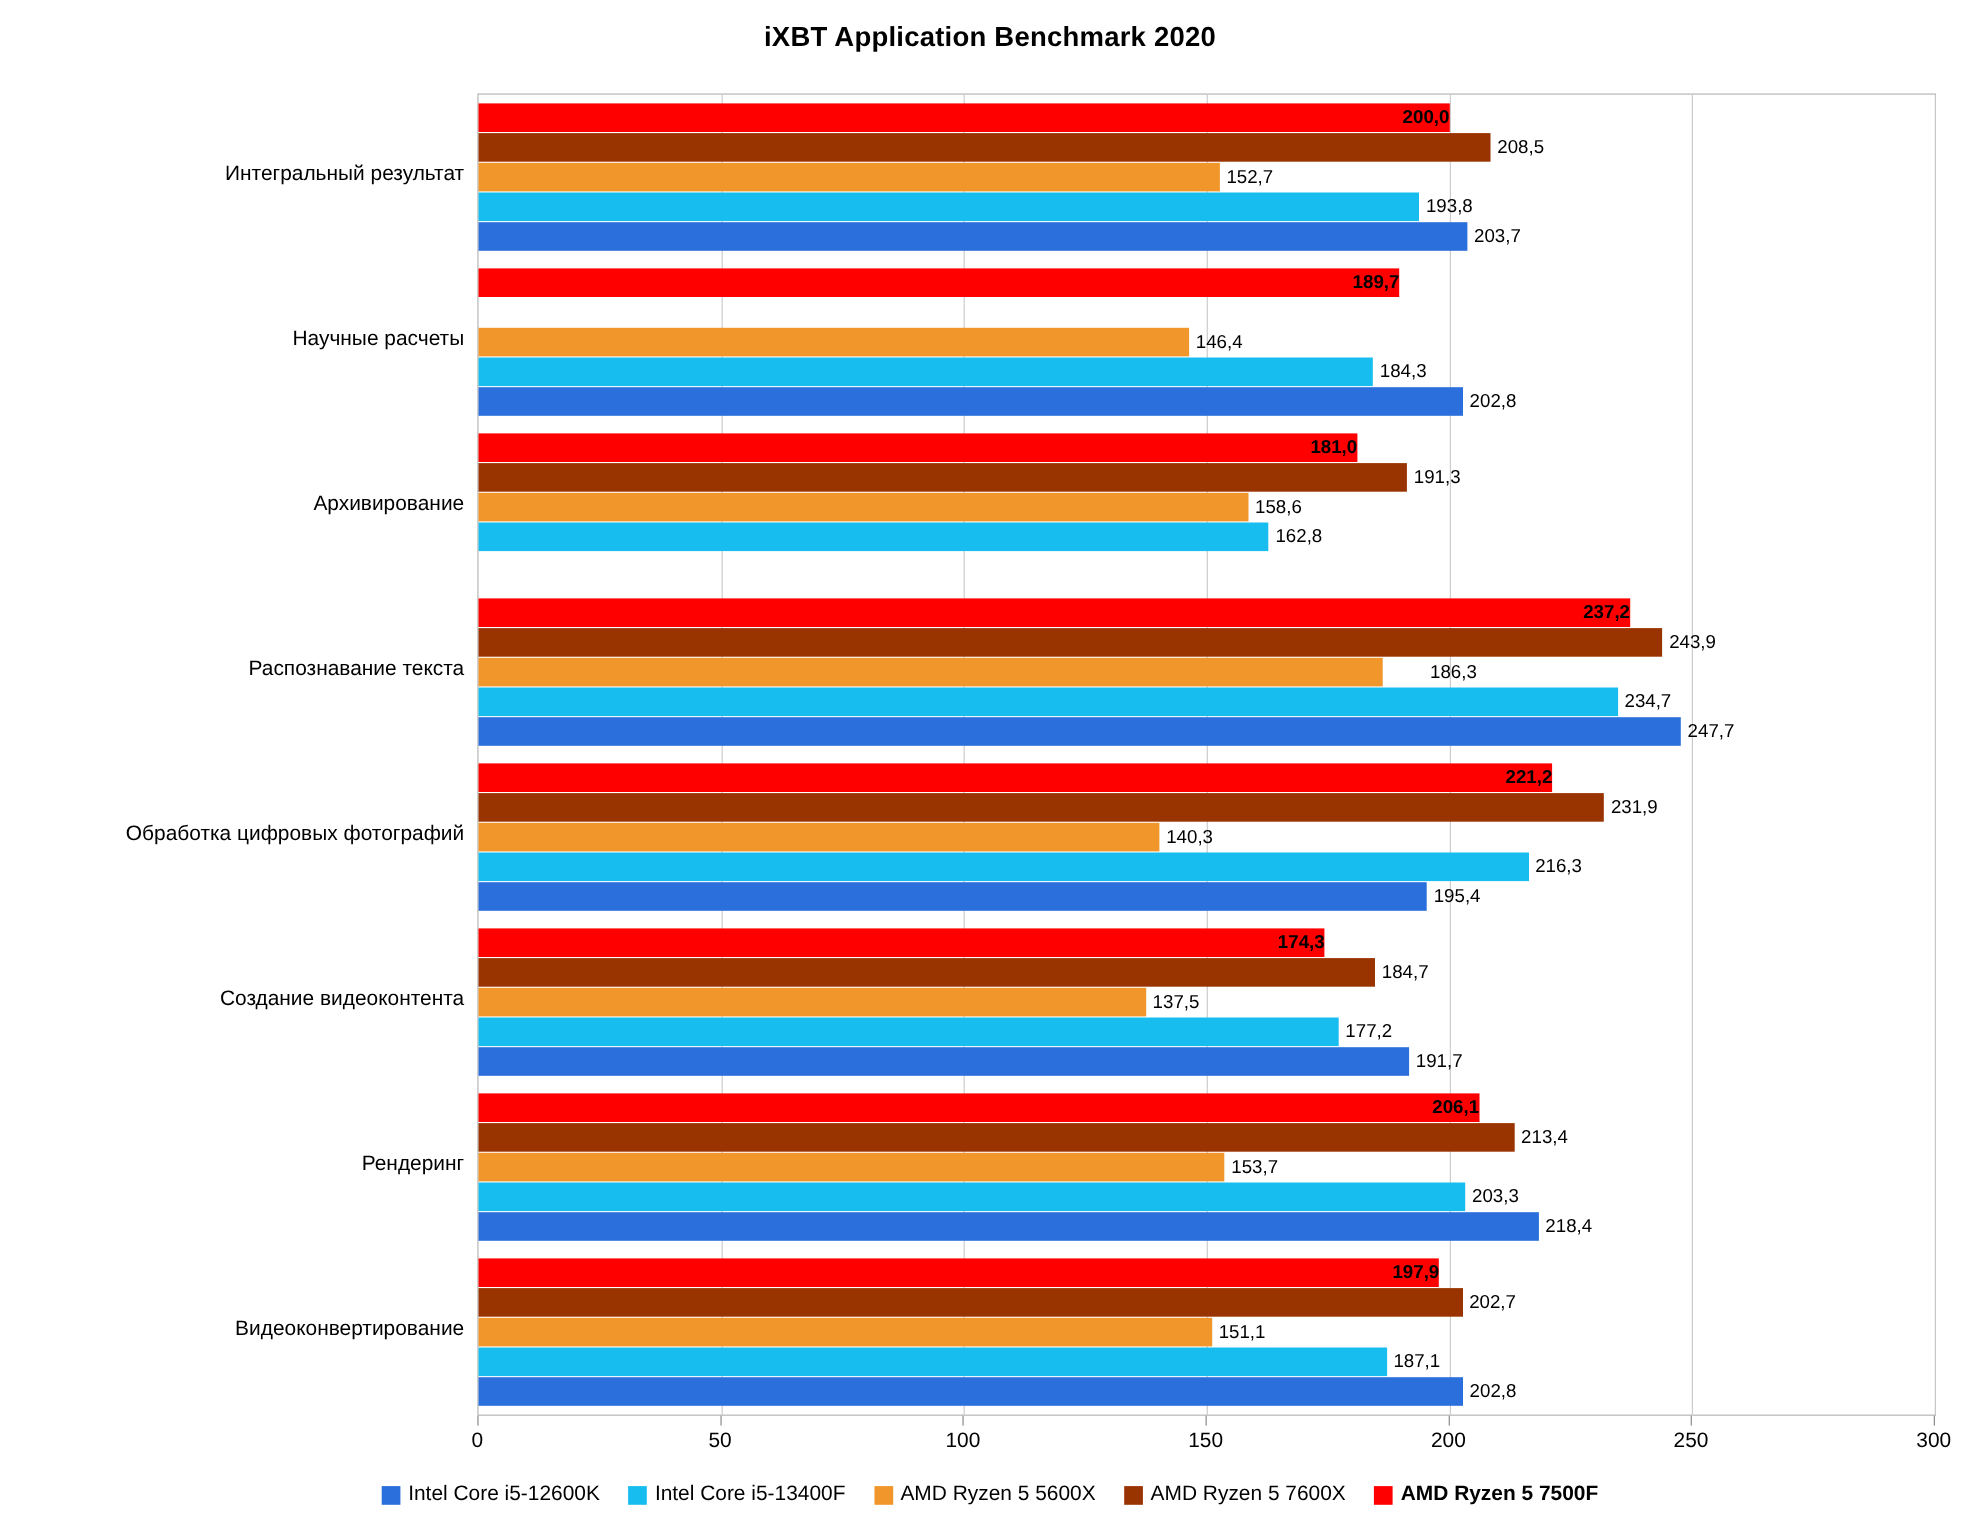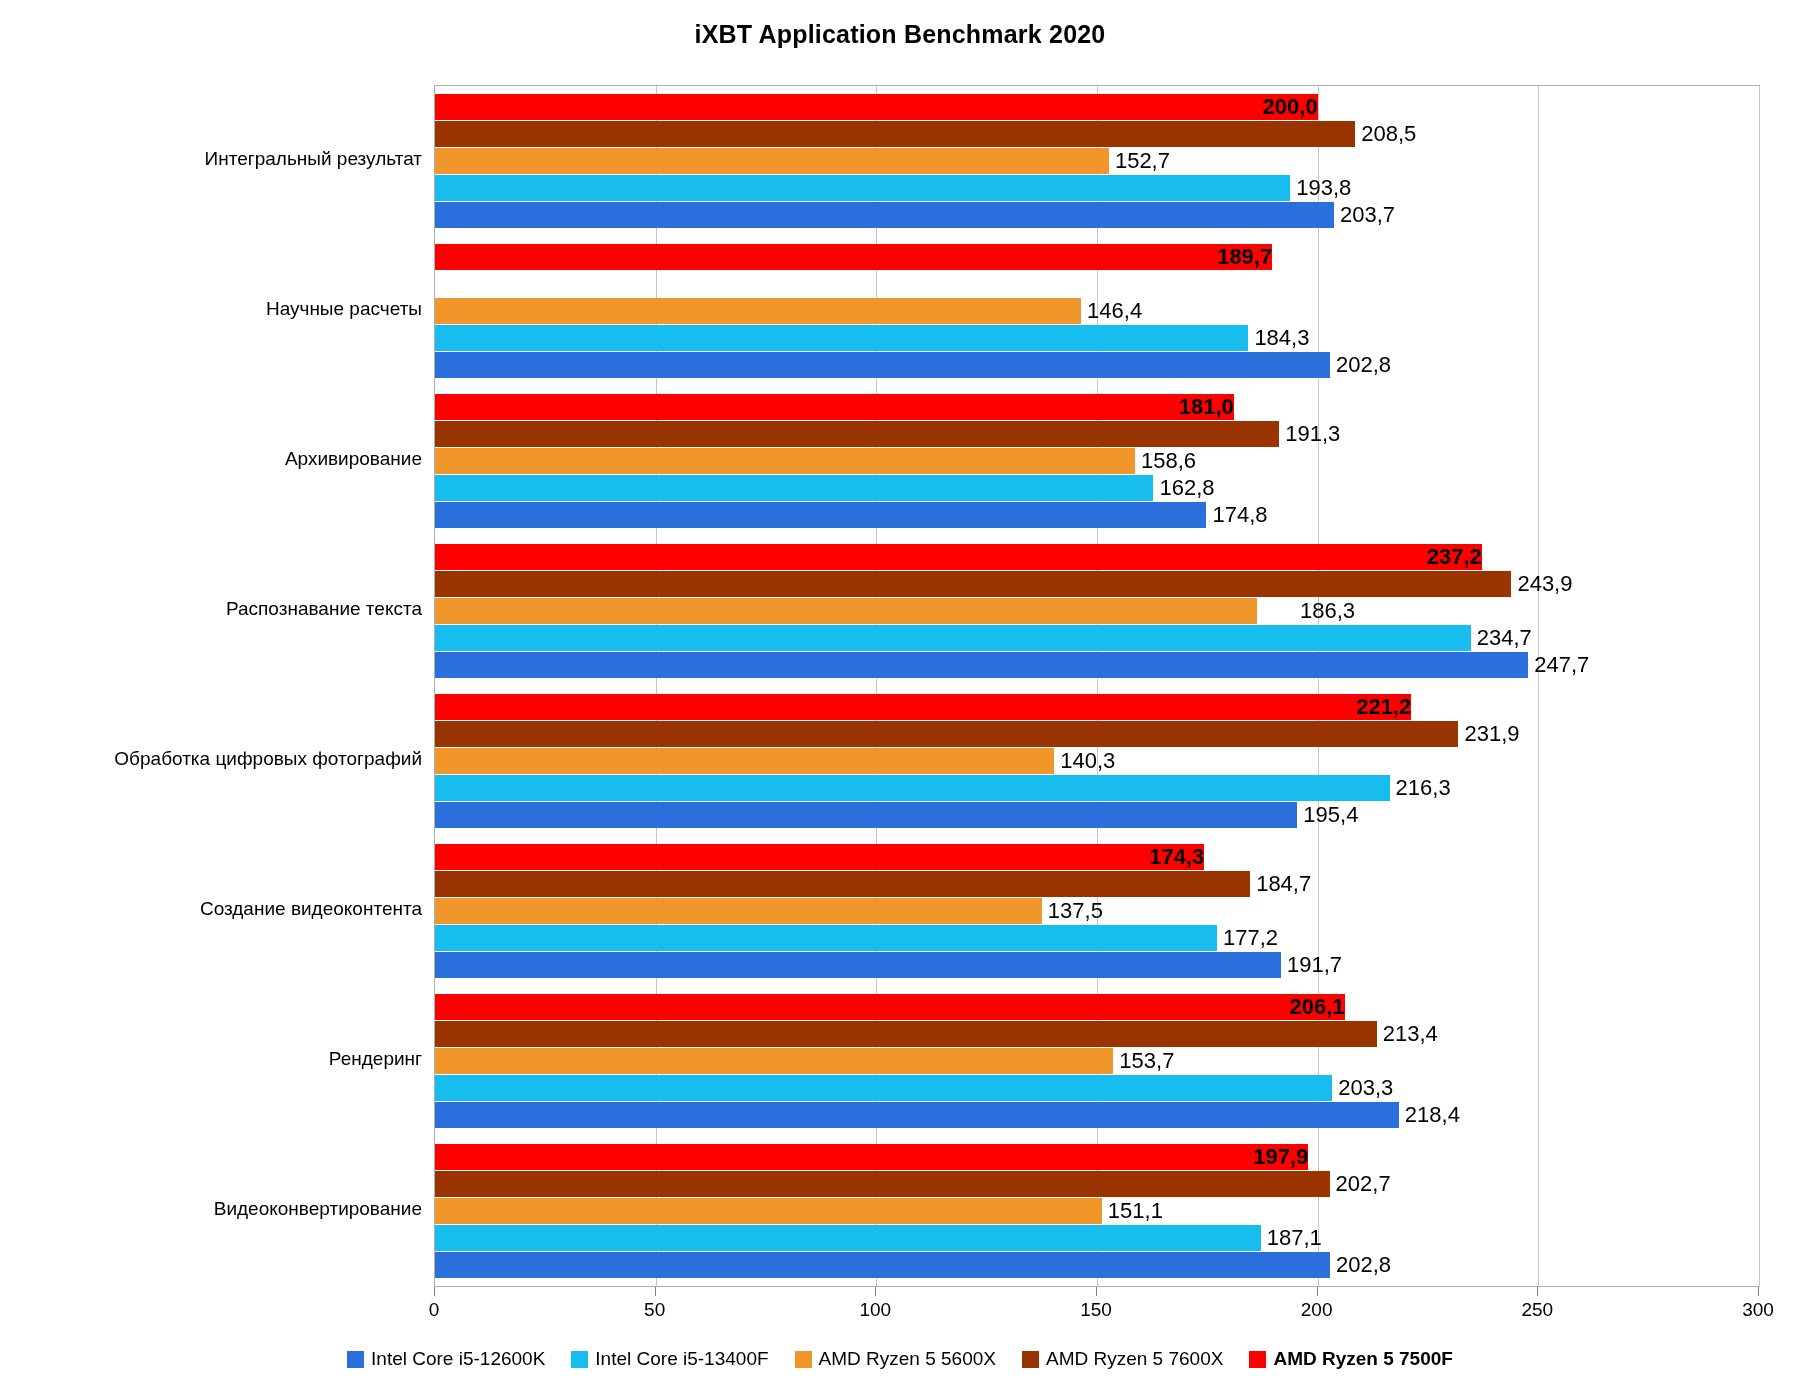--- a/index.html
+++ b/index.html
@@ -61,21 +61,21 @@
   .bar {
     position: absolute;
     left: 0;
     top: 0;
     height: 26px;
   }
   .bar-label {
     position: absolute;
     top: 50%;
     transform: translateY(-50%);
-    font-size: 22px;
+    font-size: 17px;
     white-space: nowrap;
     padding-left: 6px;
   }
   .bar-label.inside {
     padding-left: 0;
     padding-right: 8px;
     text-align: right;
     font-weight: bold;
   }
   .cat-label {
@@ -181,24 +181,20 @@
         <div class="bar-row" style="top: 62px; width: 1324px;">
           <div class="bar" title="AMD Ryzen 5 5600X" style="width: 646.112px; background: rgb(240, 150, 42);"></div>
           <div class="bar-label" style="left: 646.112px;">146,4</div>
         </div>
         <div class="bar-row" style="top: 8px; width: 1324px;">
           <div class="bar" title="AMD Ryzen 5 7500F" style="width: 837.209px; background: rgb(255, 0, 0);"></div>
           <div class="bar-label inside" style="left: 0px; width: 837.209px;">189,7</div>
         </div>
       </div>
       <div class="group" style="top: 300px; height: 150px;">
-        <div class="bar-row" style="top: 116px; width: 1324px;">
-          <div class="bar" title="Intel Core i5-12600K" style="width: 771.451px; background: rgb(42, 111, 219);"></div>
-          <div class="bar-label" style="left: 771.451px;">174,8</div>
-        </div>
         <div class="bar-row" style="top: 89px; width: 1324px;">
           <div class="bar" title="Intel Core i5-13400F" style="width: 718.491px; background: rgb(24, 189, 240);"></div>
           <div class="bar-label" style="left: 718.491px;">162,8</div>
         </div>
         <div class="bar-row" style="top: 62px; width: 1324px;">
           <div class="bar" title="AMD Ryzen 5 5600X" style="width: 699.955px; background: rgb(240, 150, 42);"></div>
           <div class="bar-label" style="left: 699.955px;">158,6</div>
         </div>
         <div class="bar-row" style="top: 35px; width: 1324px;">
           <div class="bar" title="AMD Ryzen 5 7600X" style="width: 844.271px; background: rgb(153, 51, 0);"></div>

